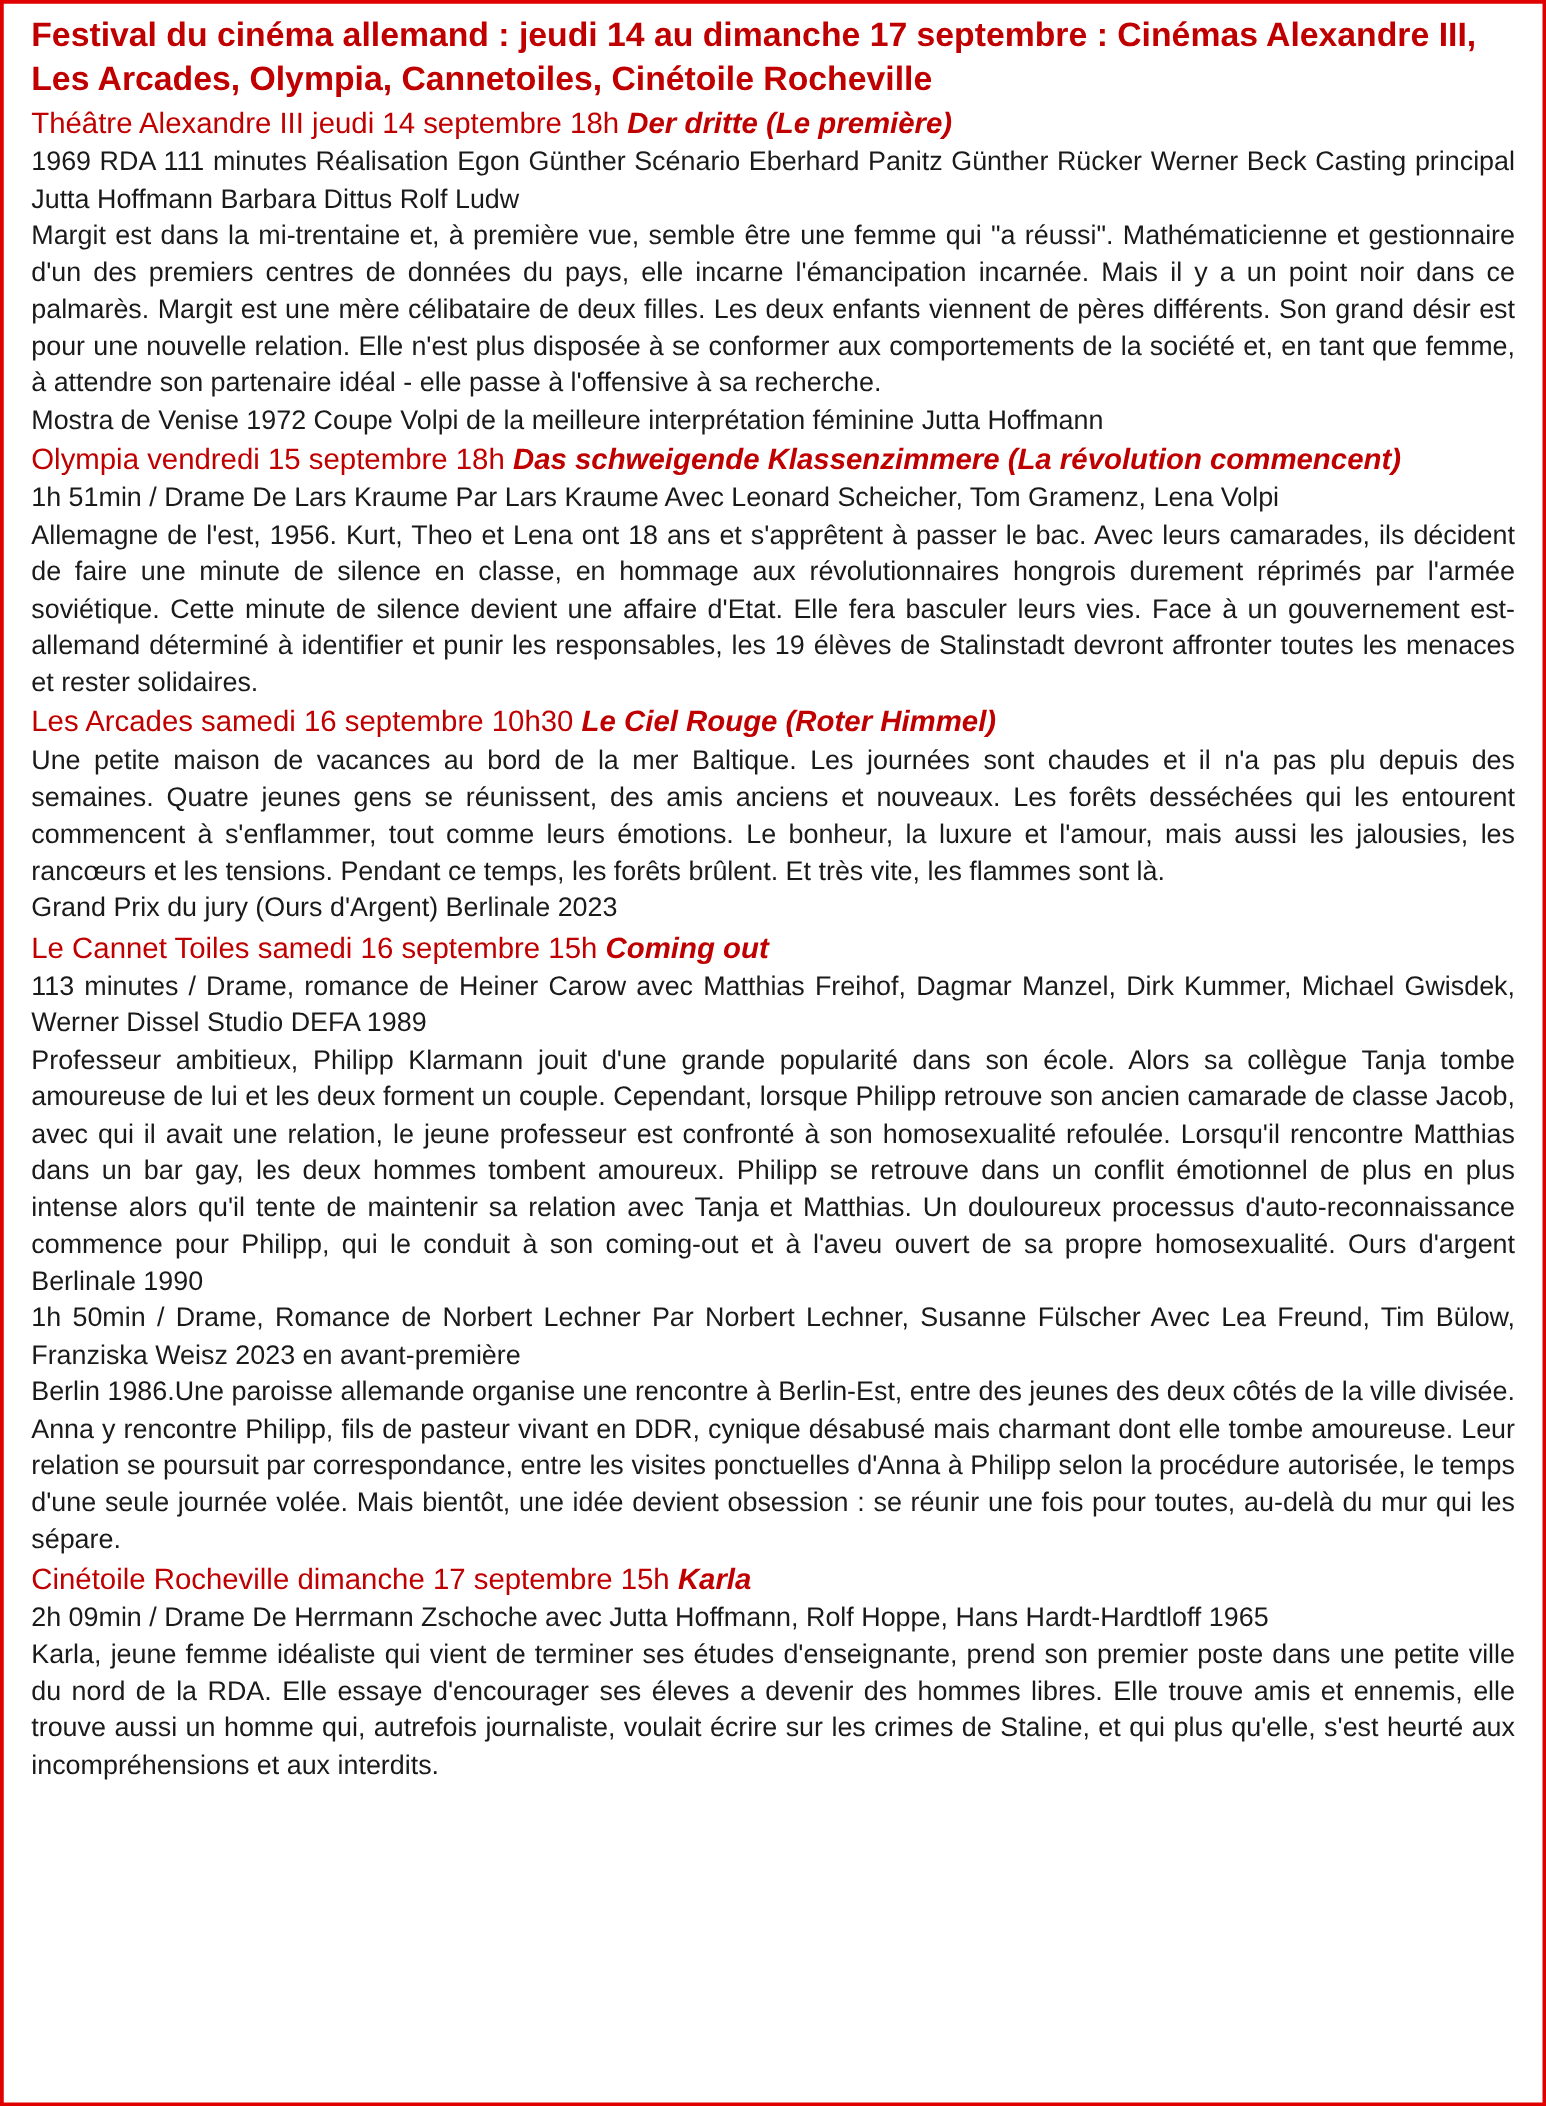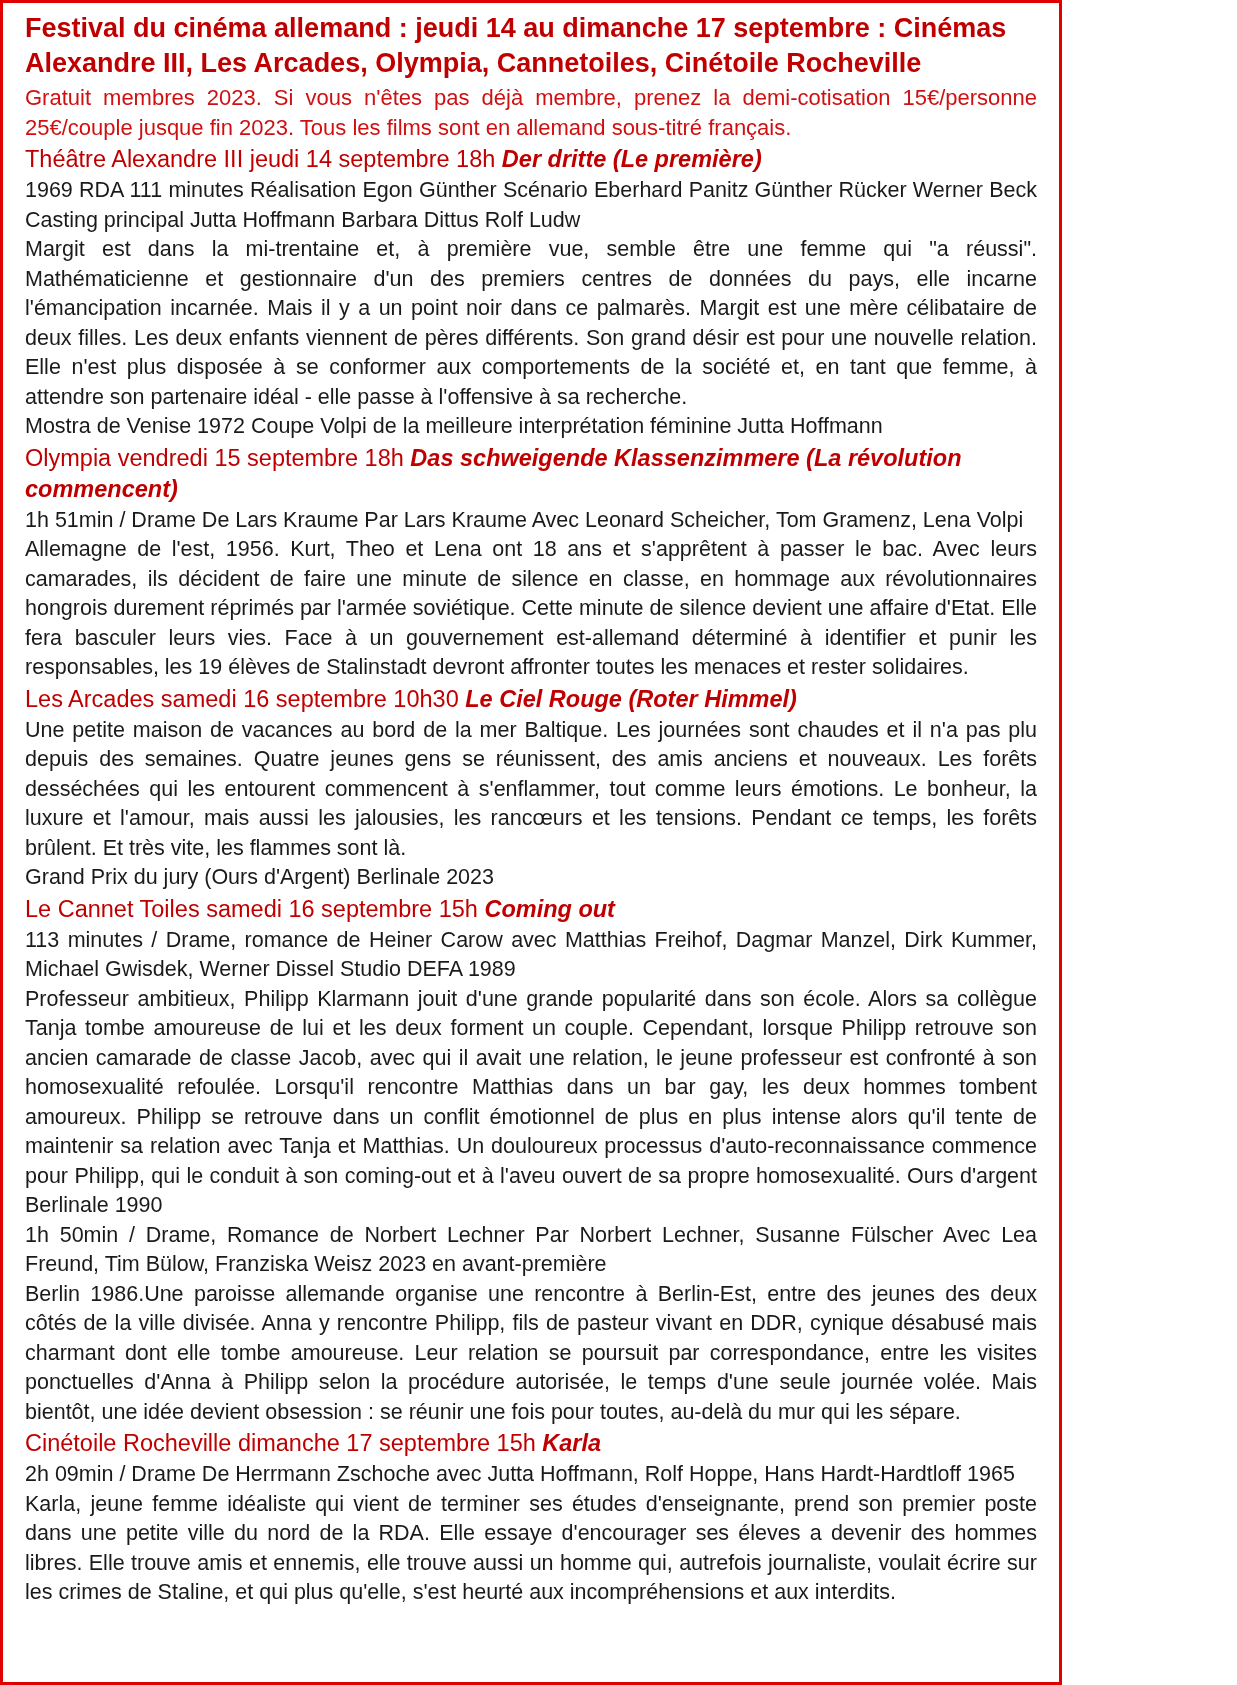--- a/index.html
+++ b/index.html
@@ -3,21 +3,21 @@
 <meta charset="utf-8">
 <style>
   html, body {
     margin: 0;
     padding: 0;
     background: #ffffff;
     font-family: "Liberation Sans", sans-serif;
   }
   .page {
     box-sizing: border-box;
-    width: 1062px;
+    width: 1237px;
     min-height: 1685px;
     border: 3px solid #e00000;
     padding: 8px 22px 10px 22px;
     background: #ffffff;
   }
   h1.doc-title {
     margin: 0 0 2px 0;
     color: #c00000;
     font-size: 27px;
     line-height: 35px;
@@ -63,21 +63,20 @@
   section.film { margin: 0; }
 </style>
 </head>
 <body>
 
 <div class="page">
 
   <h1 class="doc-title">Festival du cinéma allemand : jeudi 14 au dimanche 17 septembre : Cinémas Alexandre III, Les Arcades, Olympia, Cannetoiles, Cinétoile Rocheville</h1>
 
 
-  <p class="intro-red">Gratuit membres 2023. Si vous n'êtes pas déjà membre, prenez la demi-cotisation 15€/personne 25€/couple jusque fin 2023. Tous les films sont en allemand sous-titré français.</p>
 
   <section class="film">
     <h2 class="film-heading">
       <span>Théâtre Alexandre III jeudi 14 septembre 18h</span>
       <span class="film-title">Der dritte (Le première)</span>
     </h2>
     <p class="body-text">1969 RDA 111 minutes Réalisation Egon Günther Scénario Eberhard Panitz Günther Rücker Werner Beck Casting principal Jutta Hoffmann Barbara Dittus Rolf Ludw</p>
     <p class="body-text">Margit est dans la mi-trentaine et, à première vue, semble être une femme qui "a réussi". Mathématicienne et gestionnaire d'un des premiers centres de données du pays, elle incarne l'émancipation incarnée. Mais il y a un point noir dans ce palmarès. Margit est une mère célibataire de deux filles. Les deux enfants viennent de pères différents. Son grand désir est pour une nouvelle relation. Elle n'est plus disposée à se conformer aux comportements de la société et, en tant que femme, à attendre son partenaire idéal - elle passe à l'offensive à sa recherche.</p>
     <p class="body-text award">Mostra de Venise 1972 Coupe Volpi de la meilleure interprétation féminine Jutta Hoffmann</p>
   </section>

